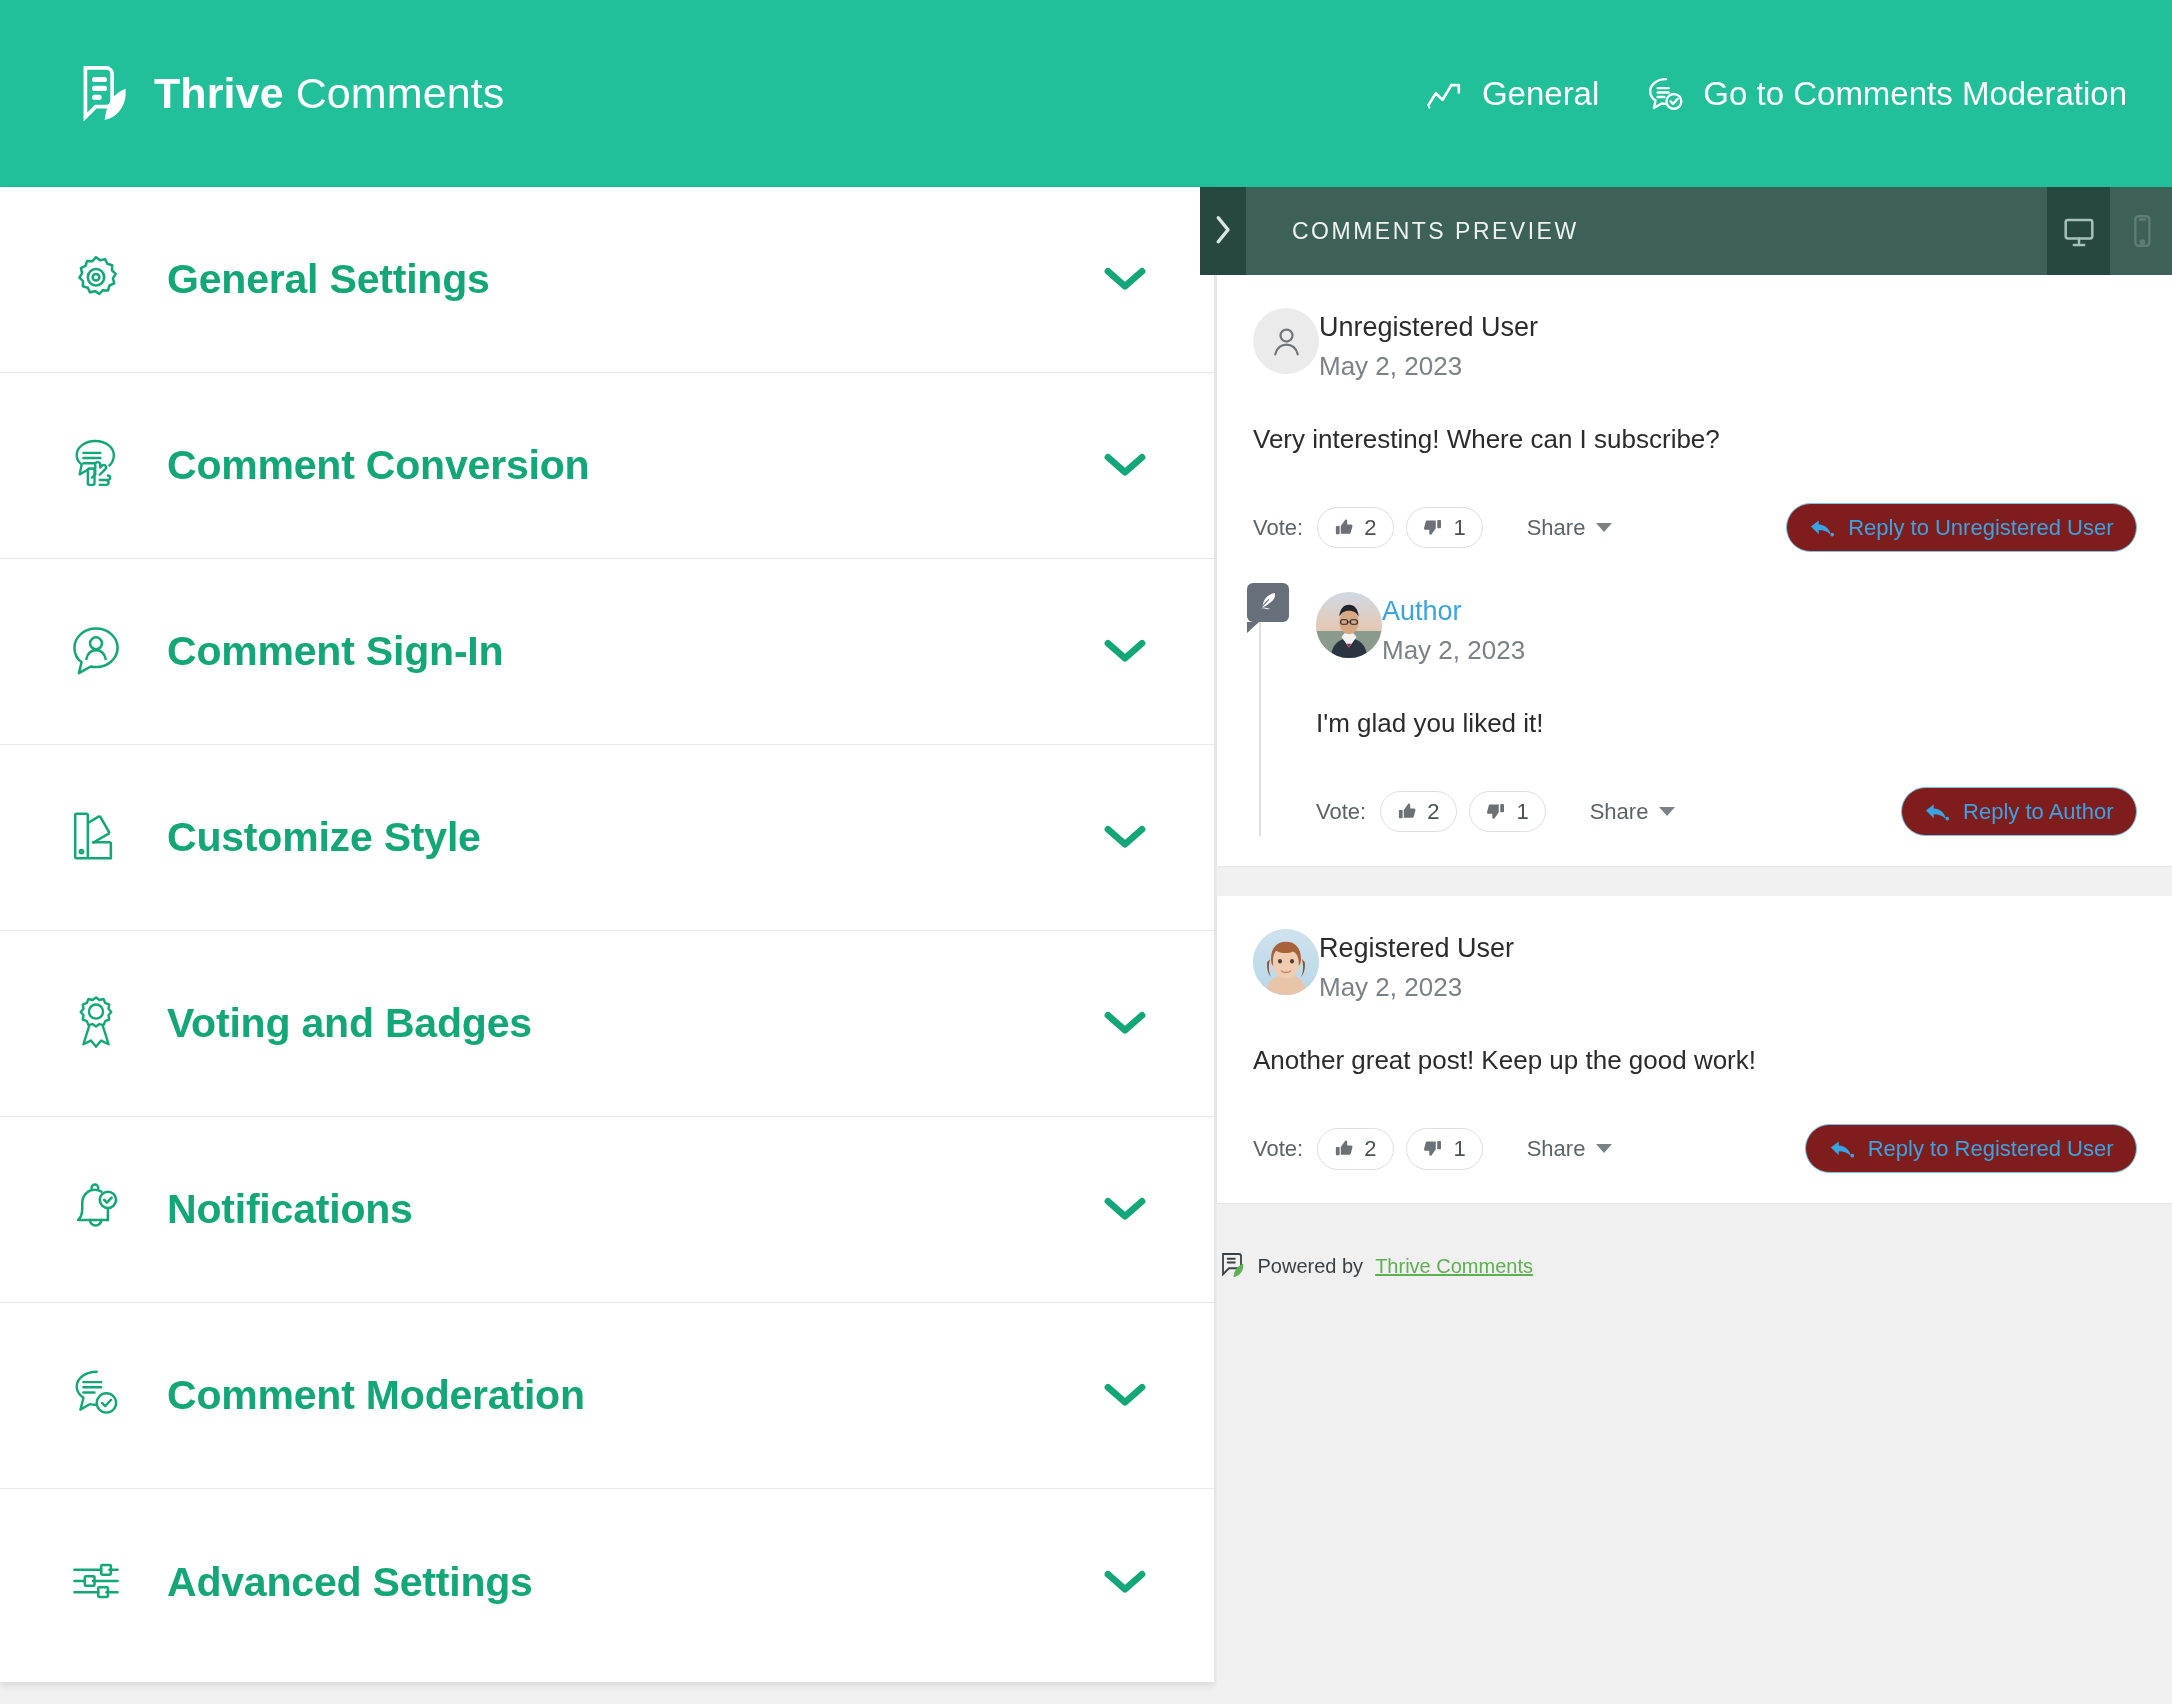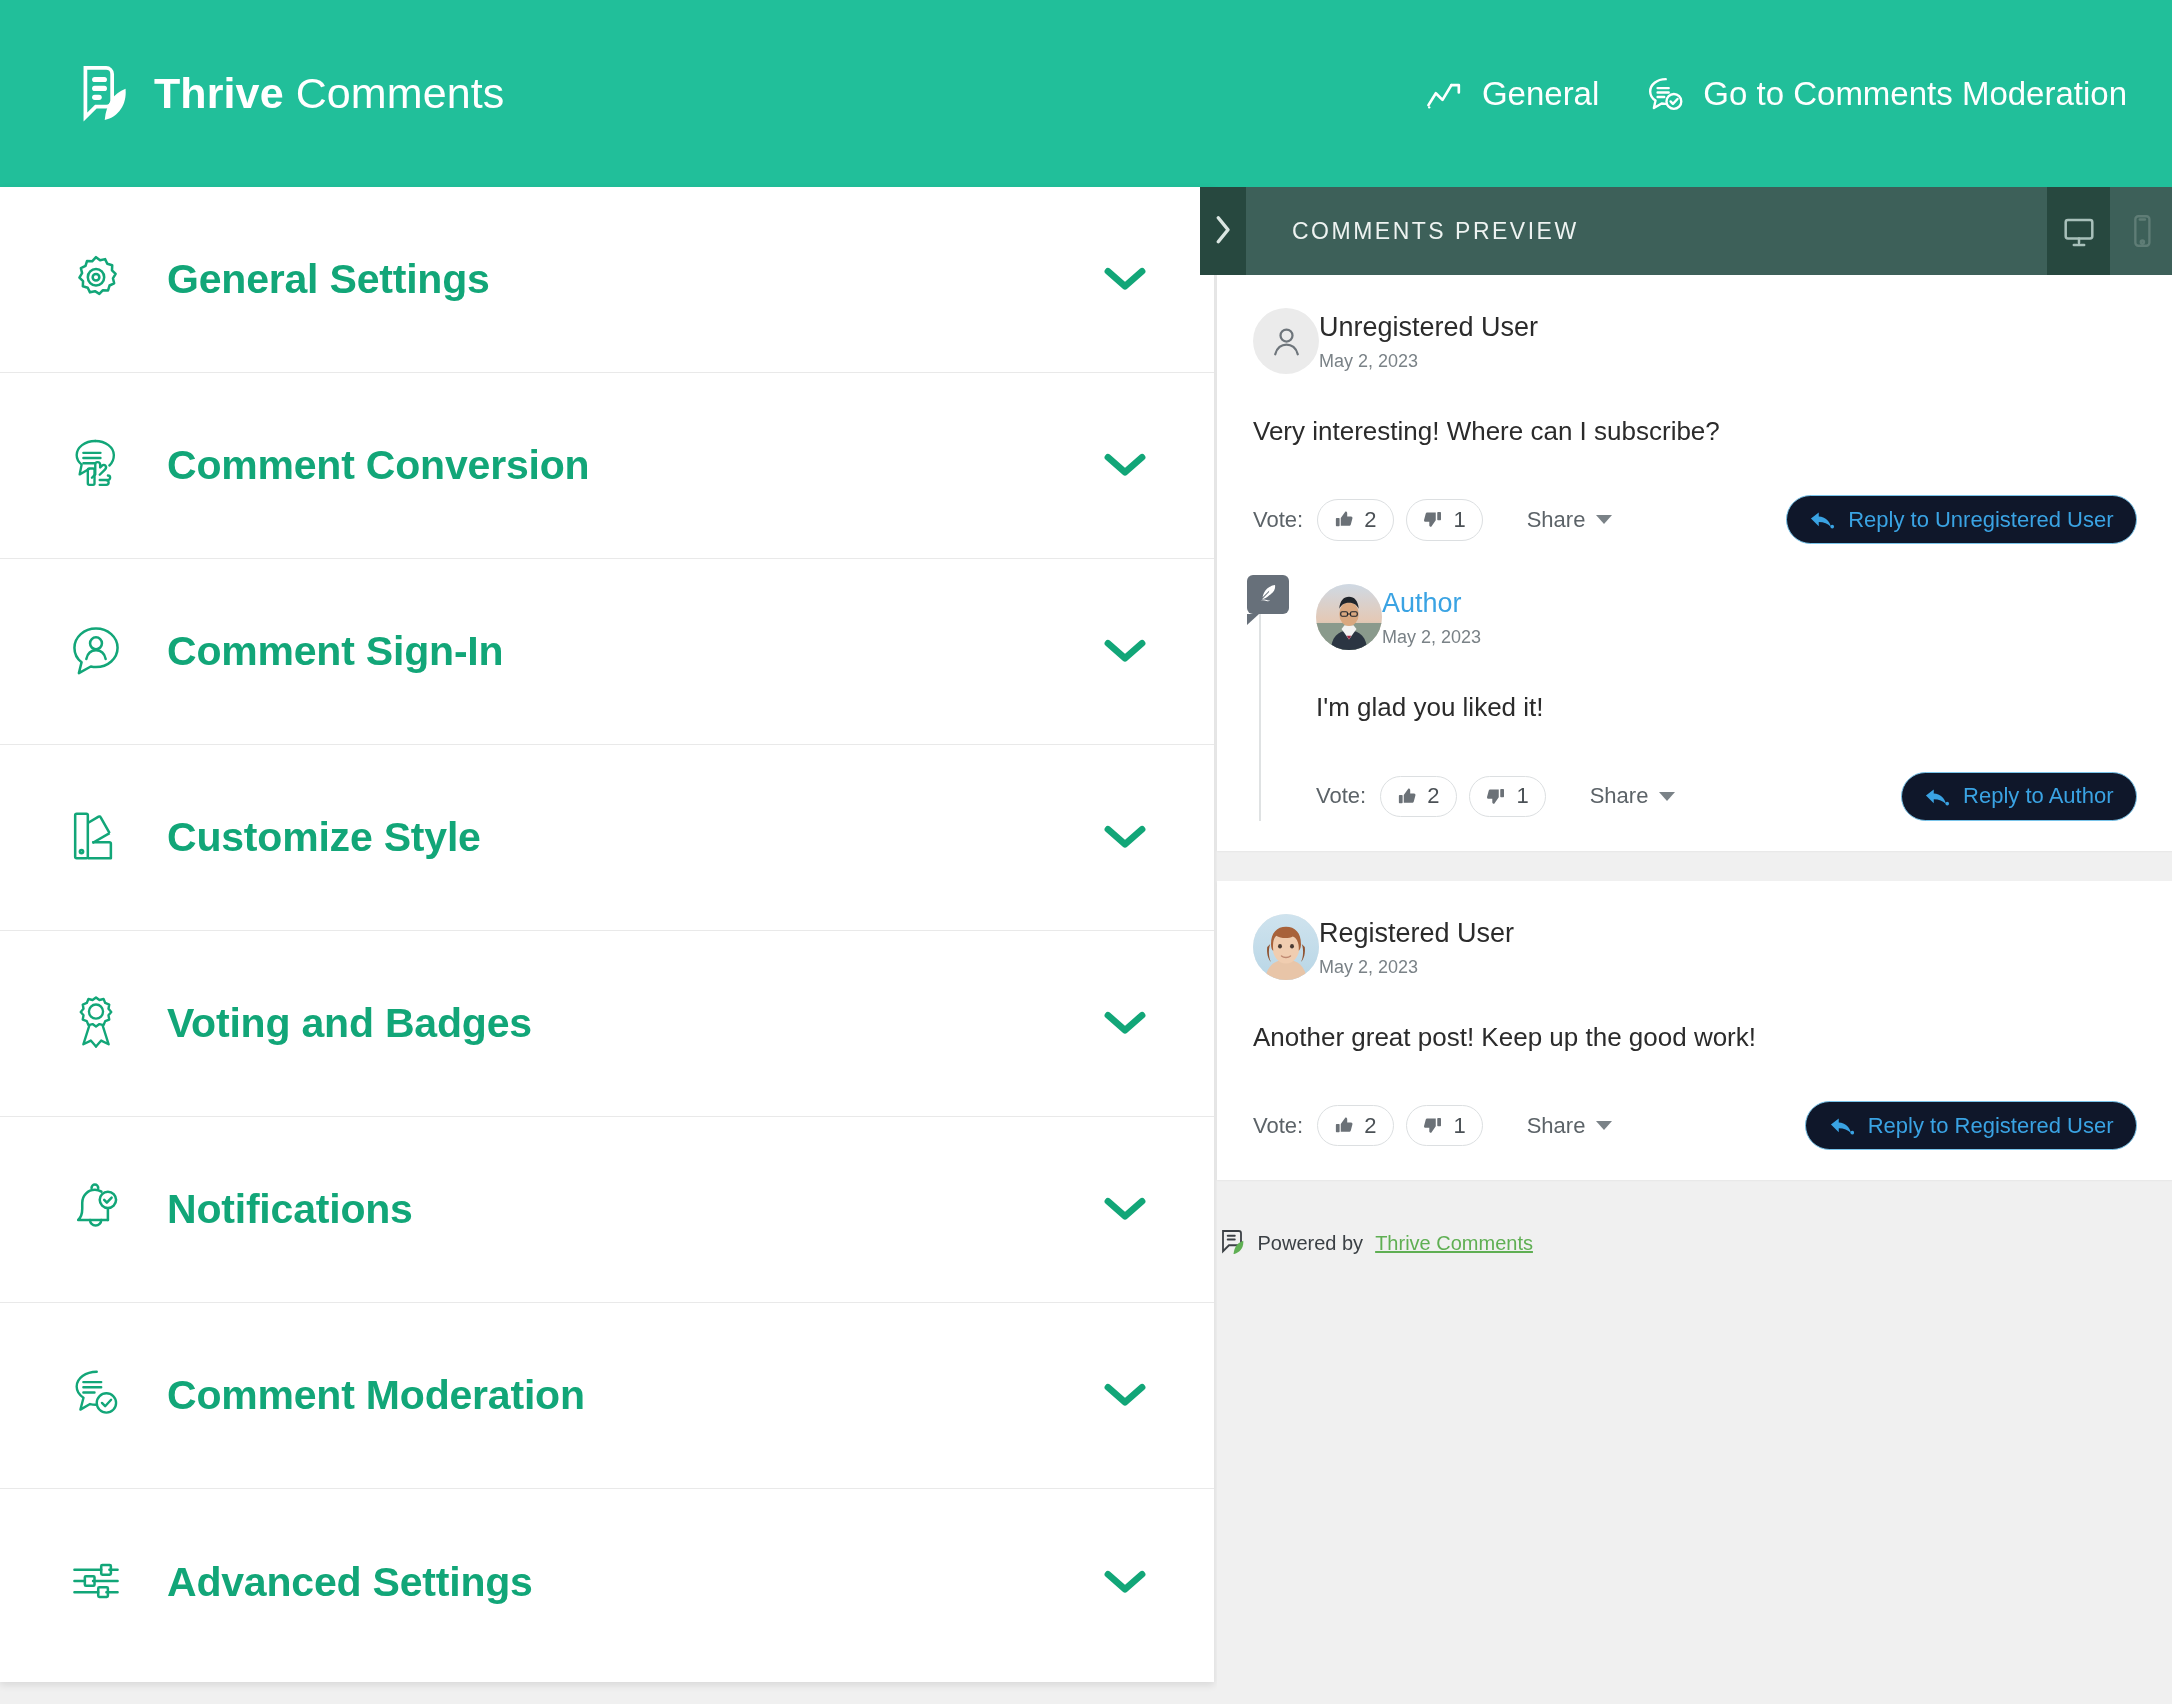--- a/index.html
+++ b/index.html
@@ -104,21 +104,21 @@
   .c-head { display: flex; align-items: flex-start; }
   .avatar {
     width: 66px; height: 66px; border-radius: 50%;
     flex: 0 0 auto; overflow: hidden;
     background: #ebebeb;
     display: flex; align-items: center; justify-content: center;
   }
   .c-meta { padding-top: 3px; }
   .c-author { font-size: 27px; color: #2b2b2b; line-height: 1.25; }
   .c-author.is-link { color: #3aa3e3; }
-  .c-date { font-size: 18px; color: #7a8287; margin-top: 6px; }
+  .c-date { font-size: 26px; color: #7a8287; margin-top: 6px; }
   .c-text {
     font-size: 26px; color: #2b2b2b;
     margin-top: 39px; line-height: 1.4;
   }
   .c-actions {
     display: flex; align-items: center;
     margin-top: 46px;
   }
   .vote-label { font-size: 22px; color: #5c6368; margin-right: 13.5px; }
   .pill {
@@ -138,21 +138,21 @@
     width: 0; height: 0;
     border-left: 8.2px solid transparent;
     border-right: 8.2px solid transparent;
     border-top: 9px solid #7a8287;
   }
   .spacer { flex: 1 1 auto; }
   .reply-btn {
     display: inline-flex; align-items: center; gap: 13.5px;
     border: 1.5px solid #79c4ea; border-radius: 749px;
     padding: 10.5px 22.5px;
-    font-size: 22px; color: #3aa3e3; background: #0f172a;
+    font-size: 22px; color: #3aa3e3; background: #7f1d1d;
     cursor: pointer; white-space: nowrap;
   }
   .reply-btn svg { display: block; flex: 0 0 auto; }
 
   
   .thread { position: relative; margin-top: 40px; padding-left: 42px; }
   .thread-line {
     position: absolute; left: 6px; top: 0; bottom: 0;
     width: 2.2px; background: #dfe2e3;
   }

